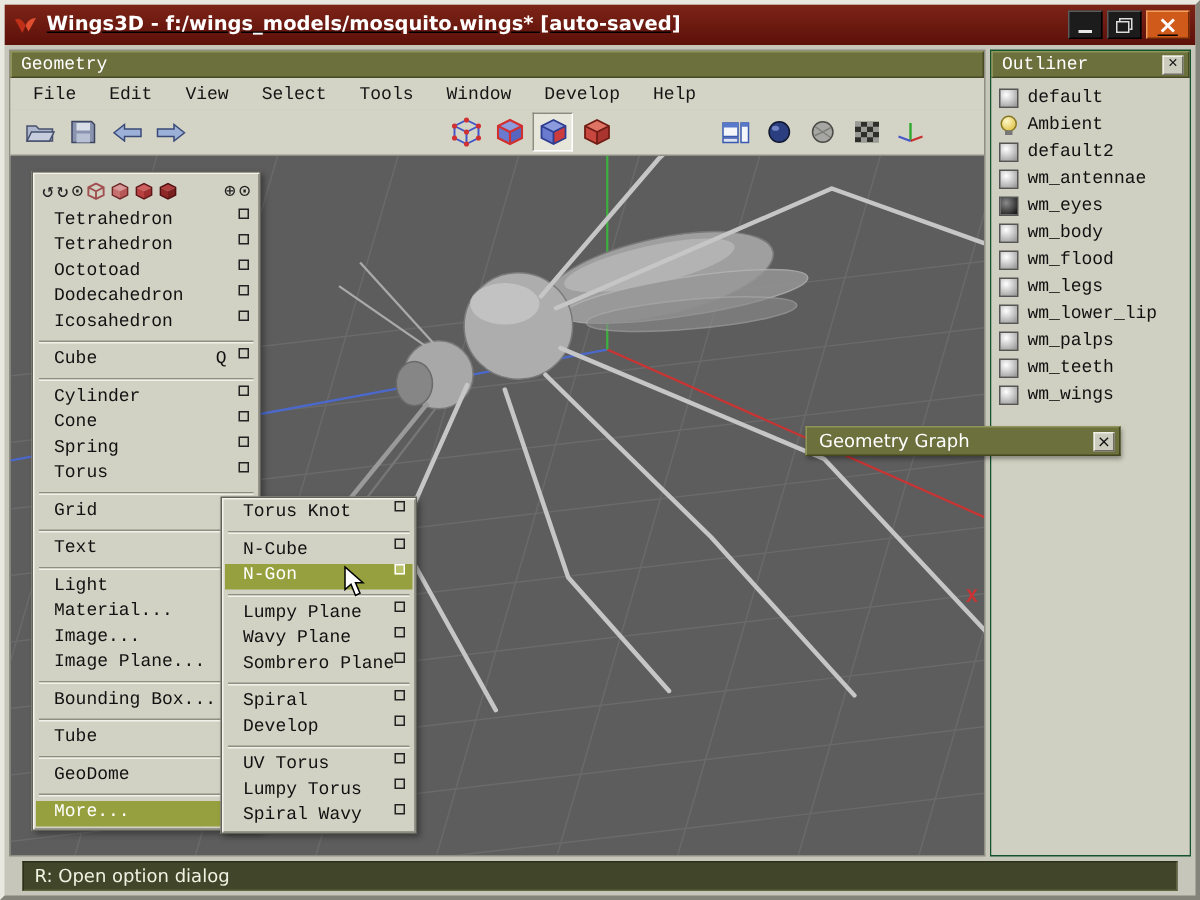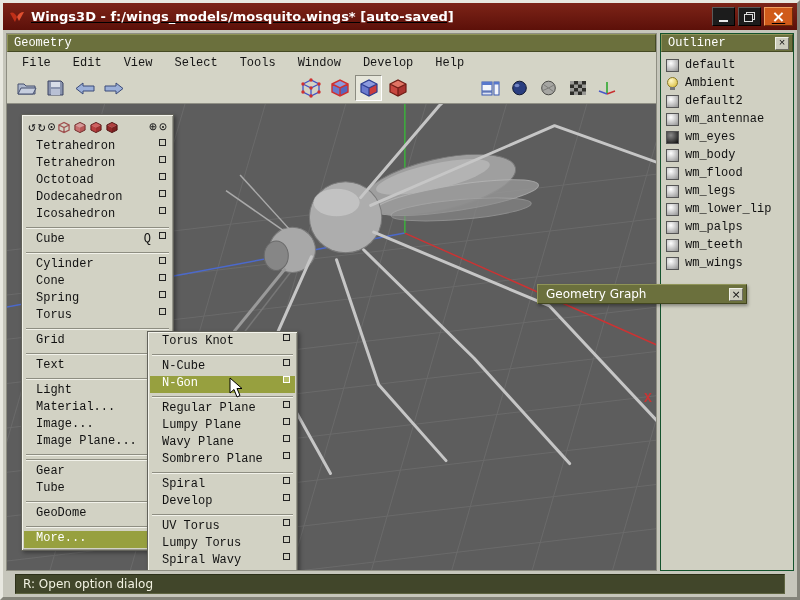--- a/index.html
+++ b/index.html
@@ -35,21 +35,21 @@
   .tb-group.right{margin-left:66px;}
   .tbtn{width:27px;height:26px;display:flex;align-items:center;justify-content:center;flex:none;}
   .tbtn.pressed{background:#e6e6da;border:1px solid;border-color:#8b8b80 #ffffff #ffffff #8b8b80;}
 
   .viewport{flex:1;position:relative;background:#5d5d5d;overflow:hidden;min-height:0;}
   .scene{position:absolute;left:0;top:0;width:100%;height:100%;}
 
   
   .popup{position:absolute;background:#d2d2c4;border:1px solid #62625a;box-shadow:inset 1px 1px 0 #f4f4ec, inset -1px -1px 0 #96968c, 2px 2px 4px rgba(0,0,0,.35);padding:2px;z-index:20;}
   .prim-menu{left:14px;top:10px;width:153px;}
-  .more-menu{left:140px;top:227px;width:151px;z-index:22;}
+  .more-menu{left:140px;top:227px;width:131px;z-index:22;}
   .pm-iconrow{display:flex;align-items:center;gap:2px;padding:3px 4px 5px;height:22px;}
   .pm-iconrow .spacer{flex:1;}
   .icon-circ{font-size:13px;line-height:1;color:#222;}
   .pm-item{display:flex;align-items:flex-start;height:17px;padding:0 5px 0 12px;color:#111;}
   .pm-item .pm-label{flex:1;white-space:nowrap;}
   .pm-hotkey{margin-right:8px;}
   .pm-optbox{width:7px;height:7px;border:1px solid #222;background:#cfcfc1;flex:none;}
   .pm-item.hl{background:#97a03f;color:#fff;}
   .pm-item.hl .pm-optbox{background:#b9c06a;border-color:#fff;}
   .pm-sep{height:2px;border-top:1px solid #8e8e82;border-bottom:1px solid #f2f2ea;margin:3px 2px;}
@@ -370,25 +370,24 @@
               <div class="pm-item">
                 <span class="pm-label">Material...</span>
               </div>
               <div class="pm-item">
                 <span class="pm-label">Image...</span>
               </div>
               <div class="pm-item">
                 <span class="pm-label">Image Plane...</span>
               </div>
               <div class="pm-sep"></div>
-              <div class="pm-sep"></div>
-              <div class="pm-item">
-                <span class="pm-label">Gear</span>
-                <span class="pm-optbox"></span>
-              </div>
+              <div class="pm-item">
+                <span class="pm-label">Bounding Box...</span>
+              </div>
+              <div class="pm-sep"></div>
               <div class="pm-item">
                 <span class="pm-label">Tube</span>
                 <span class="pm-optbox"></span>
               </div>
               <div class="pm-sep"></div>
               <div class="pm-item">
                 <span class="pm-label">GeoDome</span>
                 <span class="pm-optbox"></span>
               </div>
               <div class="pm-sep"></div>
@@ -407,24 +406,20 @@
               <div class="pm-sep"></div>
               <div class="pm-item">
                 <span class="pm-label">N-Cube</span>
                 <span class="pm-optbox"></span>
               </div>
               <div class="pm-item hl">
                 <span class="pm-label">N-Gon</span>
                 <span class="pm-optbox"></span>
               </div>
               <div class="pm-sep"></div>
-              <div class="pm-item">
-                <span class="pm-label">Regular Plane</span>
-                <span class="pm-optbox"></span>
-              </div>
               <div class="pm-item">
                 <span class="pm-label">Lumpy Plane</span>
                 <span class="pm-optbox"></span>
               </div>
               <div class="pm-item">
                 <span class="pm-label">Wavy Plane</span>
                 <span class="pm-optbox"></span>
               </div>
               <div class="pm-item">
                 <span class="pm-label">Sombrero Plane</span>

